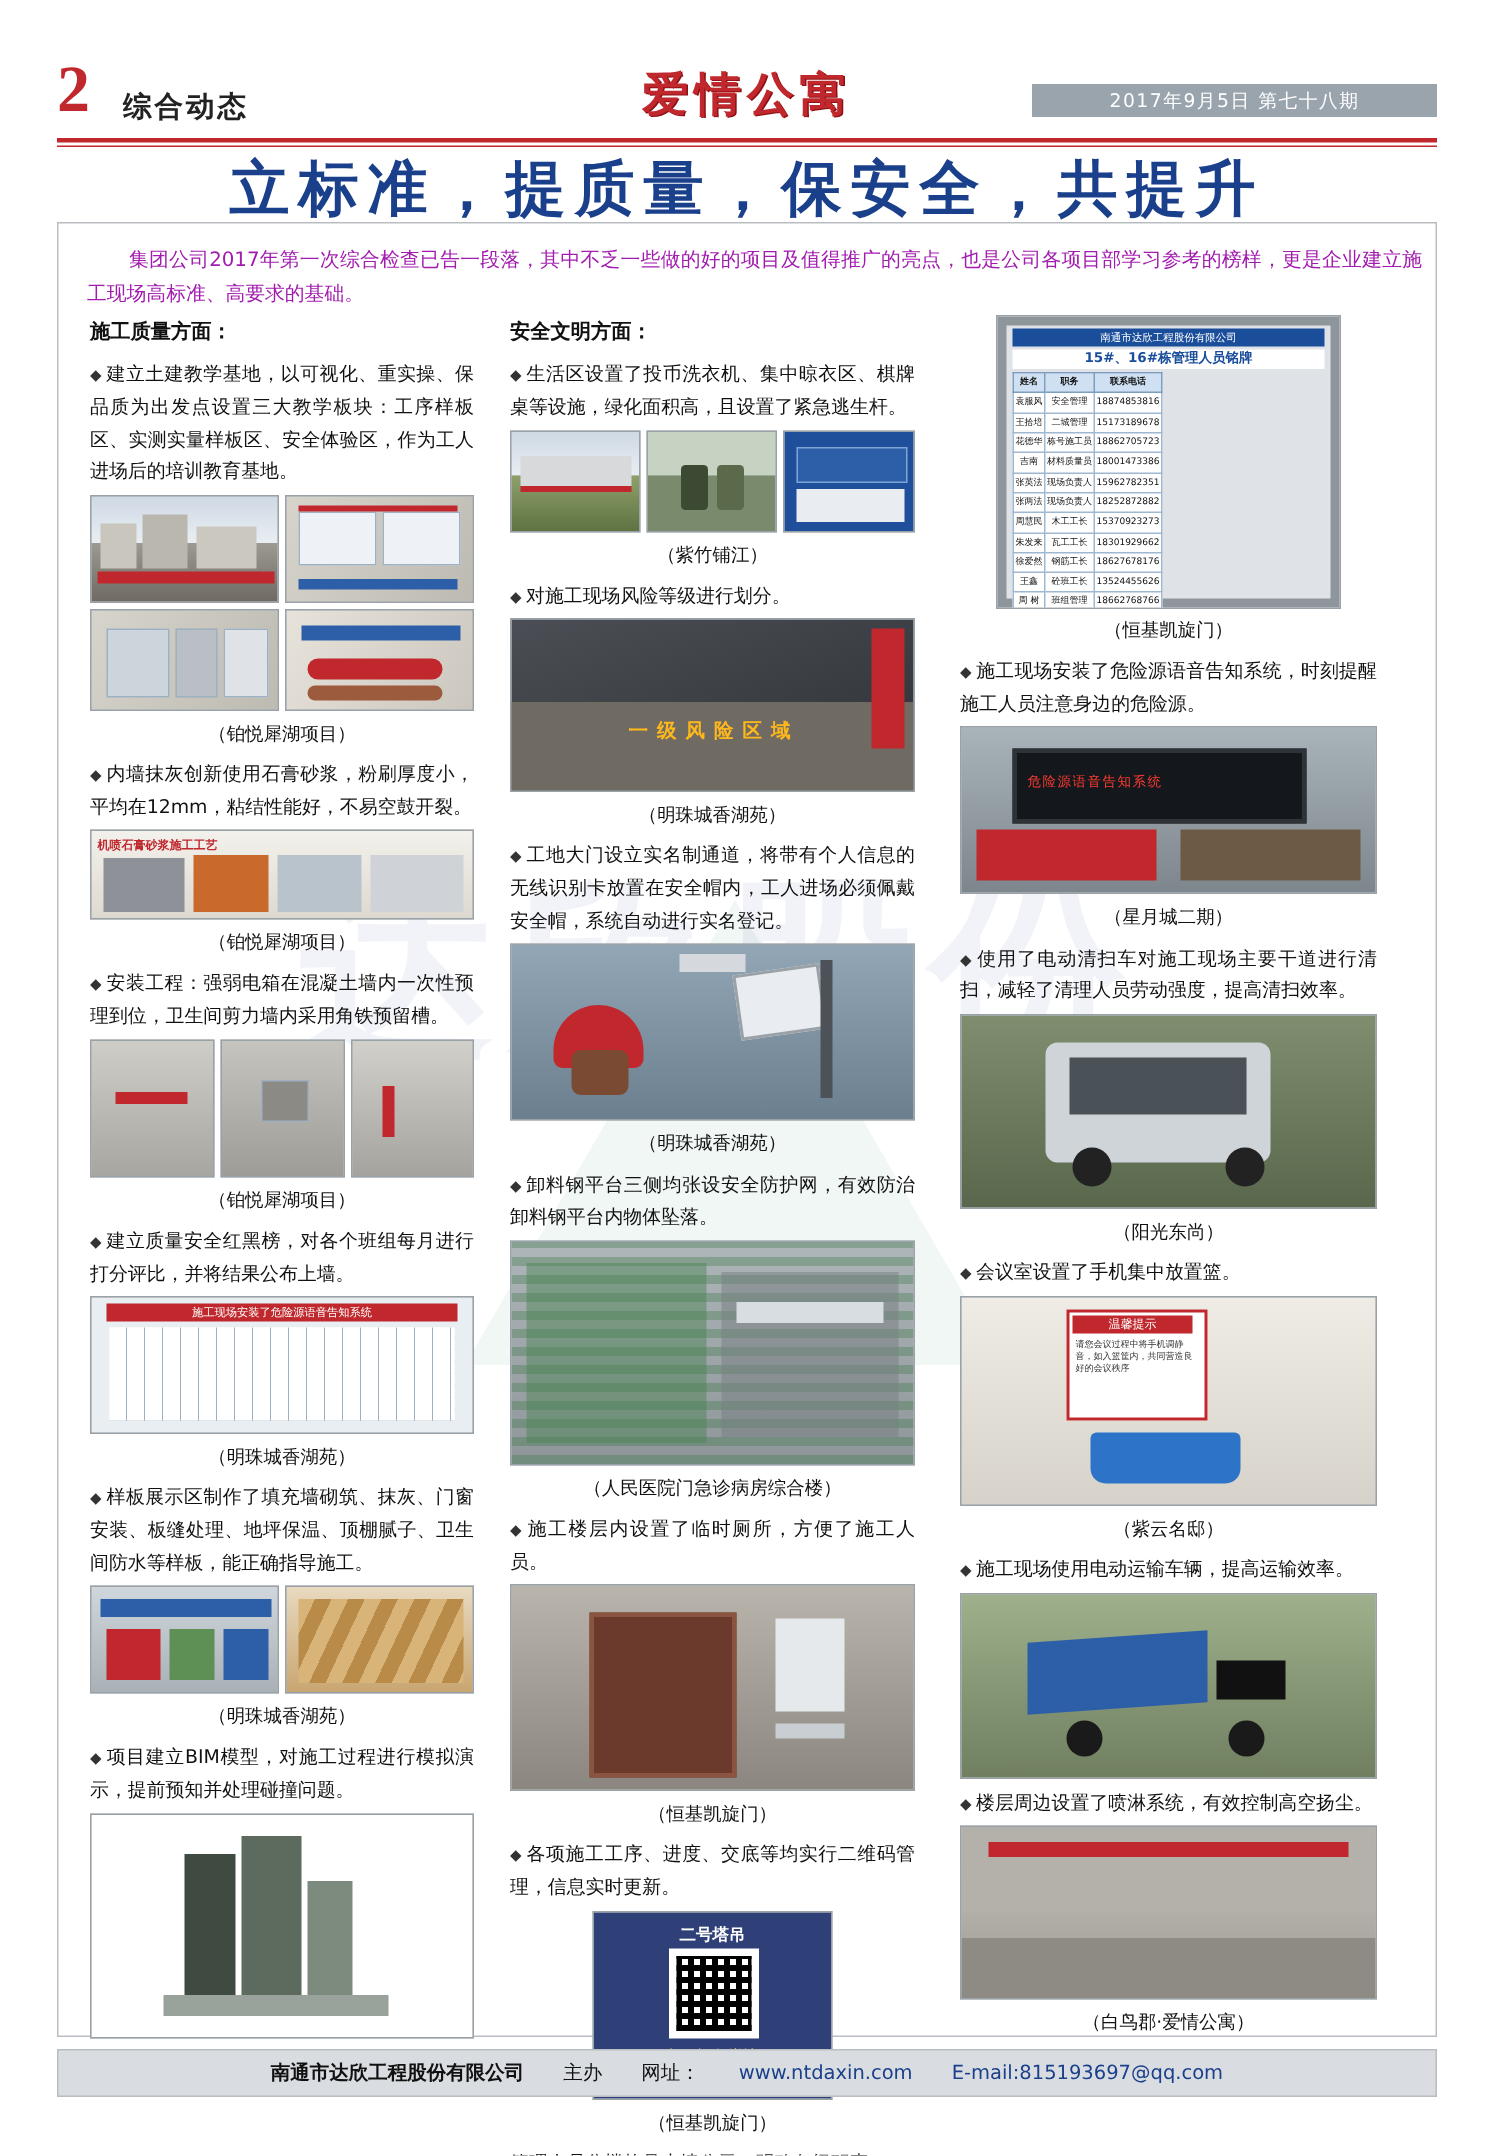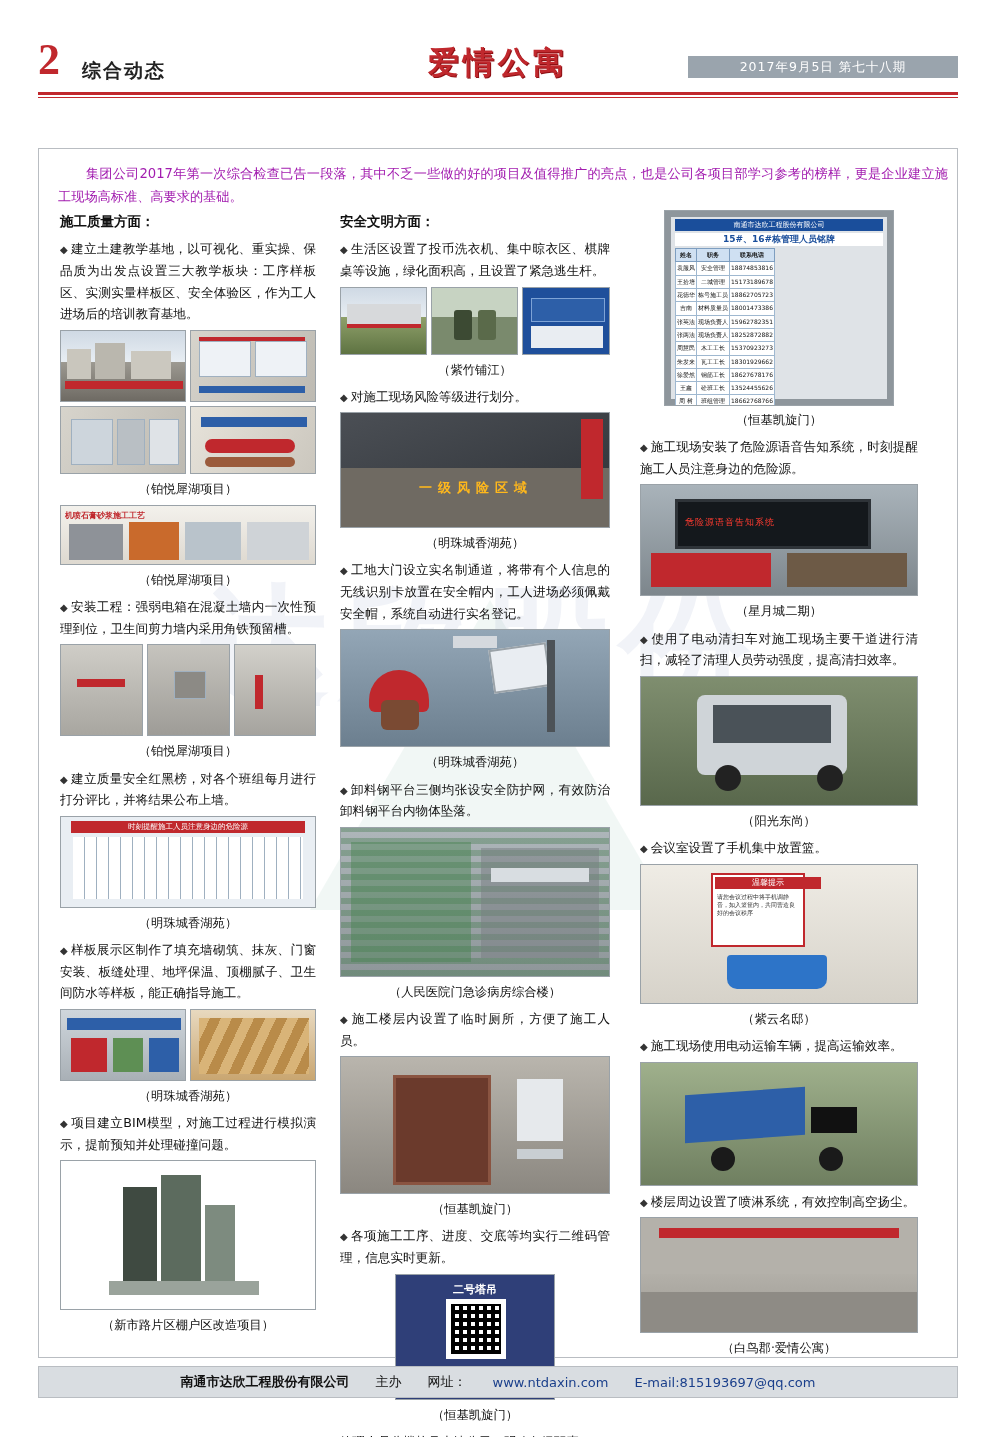--- a/index.html
+++ b/index.html
@@ -151,20 +151,21 @@
     <div class="paper-logo">爱情公寓</div>
     <div class="issue-bar">2017年9月5日  第七十八期</div>
   </div>
   <div class="red-rule"></div>
   <div class="thin-rule"></div>
 
   <div class="content-frame"></div>
   <div class="wm-tri"></div>
   <div class="watermark">达欣股份</div>
 
+  <div class="headline">立标准，提质量，保安全，共提升</div>
   <div class="lead">集团公司2017年第一次综合检查已告一段落，其中不乏一些做的好的项目及值得推广的亮点，也是公司各项目部学习参考的榜样，更是企业建立施工现场高标准、高要求的基础。</div>
 
   <div class="col" id="col1">
     <h3>施工质量方面：</h3>
     <div class="para bullet">建立土建教学基地，以可视化、重实操、保品质为出发点设置三大教学板块：工序样板区、实测实量样板区、安全体验区，作为工人进场后的培训教育基地。</div>
 
     <div class="grid2">
       <div class="photo" style="width:126px;height:72px;">
         <div class="sky"></div>
           <div class="ground"></div>
@@ -188,20 +189,21 @@
       </div>
       <div class="photo" style="width:126px;height:68px;">
         <div class="wall" style="background:linear-gradient(120deg,#e7e3da,#cbc7be);"></div>
         <div class="bluebar" style="left:10px;top:10px;width:106px;height:10px;"></div>
         <div class="redband" style="left:14px;top:32px;width:90px;height:14px;border-radius:7px;"></div>
         <div class="redband" style="left:14px;top:50px;width:90px;height:10px;border-radius:5px;background:#9b5b3c;"></div>
       </div>
     </div>
     <div class="caption">（铂悦犀湖项目）</div>
 
+    <div class="para bullet">内墙抹灰创新使用石膏砂浆，粉刷厚度小，平均在12mm，粘结性能好，不易空鼓开裂。</div>
     <div class="photo" style="width:256px;height:60px;">
       <div class="wall" style="background:linear-gradient(#f3f1ec,#ded9d0);"></div>
       <div style="position:absolute;left:4px;top:3px;font-size:8px;color:#c0282d;font-weight:bold;">机喷石膏砂浆施工工艺</div>
       <div class="bldg" style="left:8px;top:18px;width:54px;height:36px;background:#8e9298;"></div>
       <div class="bldg" style="left:68px;top:16px;width:50px;height:38px;background:#c96a2c;"></div>
       <div class="bldg" style="left:124px;top:16px;width:56px;height:38px;background:#b9c3cb;"></div>
       <div class="bldg" style="left:186px;top:16px;width:62px;height:38px;background:#cfd3d7;"></div>
     </div>
     <div class="caption">（铂悦犀湖项目）</div>
 
@@ -218,21 +220,21 @@
       <div class="photo" style="width:82px;height:92px;">
         <div class="wall" style="background:linear-gradient(#d2d0ca,#a5a39e);"></div>
         <div class="redband" style="left:20px;top:30px;width:8px;height:34px;background:#c0282d;"></div>
       </div>
     </div>
     <div class="caption">（铂悦犀湖项目）</div>
 
     <div class="para bullet">建立质量安全红黑榜，对各个班组每月进行打分评比，并将结果公布上墙。</div>
     <div class="photo" style="width:256px;height:92px;">
       <div style="position:absolute;inset:0;background:#e9eef3;"></div>
-      <div style="position:absolute;left:10px;top:4px;right:10px;height:12px;background:#c0282d;color:#fff;font-size:7.5px;text-align:center;line-height:12px;">时刻提醒施工人员注意身边的危险源</div>
+      <div style="position:absolute;left:10px;top:4px;right:10px;height:12px;background:#c0282d;color:#fff;font-size:7.5px;text-align:center;line-height:12px;">施工现场安装了危险源语音告知系统</div>
       <div style="position:absolute;left:12px;top:20px;right:12px;bottom:8px;background:
         repeating-linear-gradient(90deg,#ffffff 0 11px,#9fb0c0 11px 12px),
         repeating-linear-gradient(0deg,#ffffff 0 7px,#9fb0c0 7px 8px);"></div>
     </div>
     <div class="caption">（明珠城香湖苑）</div>
 
     <div class="para bullet">样板展示区制作了填充墙砌筑、抹灰、门窗安装、板缝处理、地坪保温、顶棚腻子、卫生间防水等样板，能正确指导施工。</div>
     <div class="grid2">
       <div class="photo" style="width:126px;height:72px;">
         <div class="wall" style="background:linear-gradient(#cfd6dc,#a9b0b6);"></div>
@@ -425,21 +427,21 @@
       <div style="position:absolute;left:72px;top:28px;width:118px;height:38px;background:#4a5258;"></div>
       <div style="position:absolute;left:74px;bottom:14px;width:26px;height:26px;background:#222;border-radius:50%;"></div>
       <div style="position:absolute;right:74px;bottom:14px;width:26px;height:26px;background:#222;border-radius:50%;"></div>
     </div>
     <div class="caption">（阳光东尚）</div>
 
     <div class="para bullet">会议室设置了手机集中放置篮。</div>
     <div class="photo" style="width:278px;height:140px;">
       <div class="wall" style="background:linear-gradient(#efece5,#d6d2c9);"></div>
       <div style="position:absolute;left:70px;top:8px;width:90px;height:70px;background:#fff;border:2px solid #c0282d;"></div>
-      <div style="position:absolute;left:74px;top:12px;width:106px;height:12px;background:#c0282d;color:#fff;font-size:8px;text-align:center;line-height:12px;">温馨提示</div>
+      <div style="position:absolute;left:74px;top:12px;width:80px;height:12px;background:#c0282d;color:#fff;font-size:8px;text-align:center;line-height:12px;">温馨提示</div>
       <div style="position:absolute;left:76px;top:28px;width:78px;font-size:6px;color:#333;line-height:1.4;">请您会议过程中将手机调静音，如入篮筐内，共同营造良好的会议秩序</div>
       <div style="position:absolute;left:86px;bottom:14px;width:100px;height:34px;background:#2d74c8;border-radius:4px 4px 10px 10px;"></div>
     </div>
     <div class="caption">（紫云名邸）</div>
 
     <div class="para bullet">施工现场使用电动运输车辆，提高运输效率。</div>
     <div class="photo" style="width:278px;height:124px;">
       <div style="position:absolute;inset:0;background:linear-gradient(#9fb08c,#6f7f60);"></div>
       <div style="position:absolute;left:44px;top:28px;width:120px;height:48px;background:#2d5fa8;transform:skewY(-4deg);"></div>
       <div style="position:absolute;left:170px;top:44px;width:46px;height:26px;background:#111;"></div>

